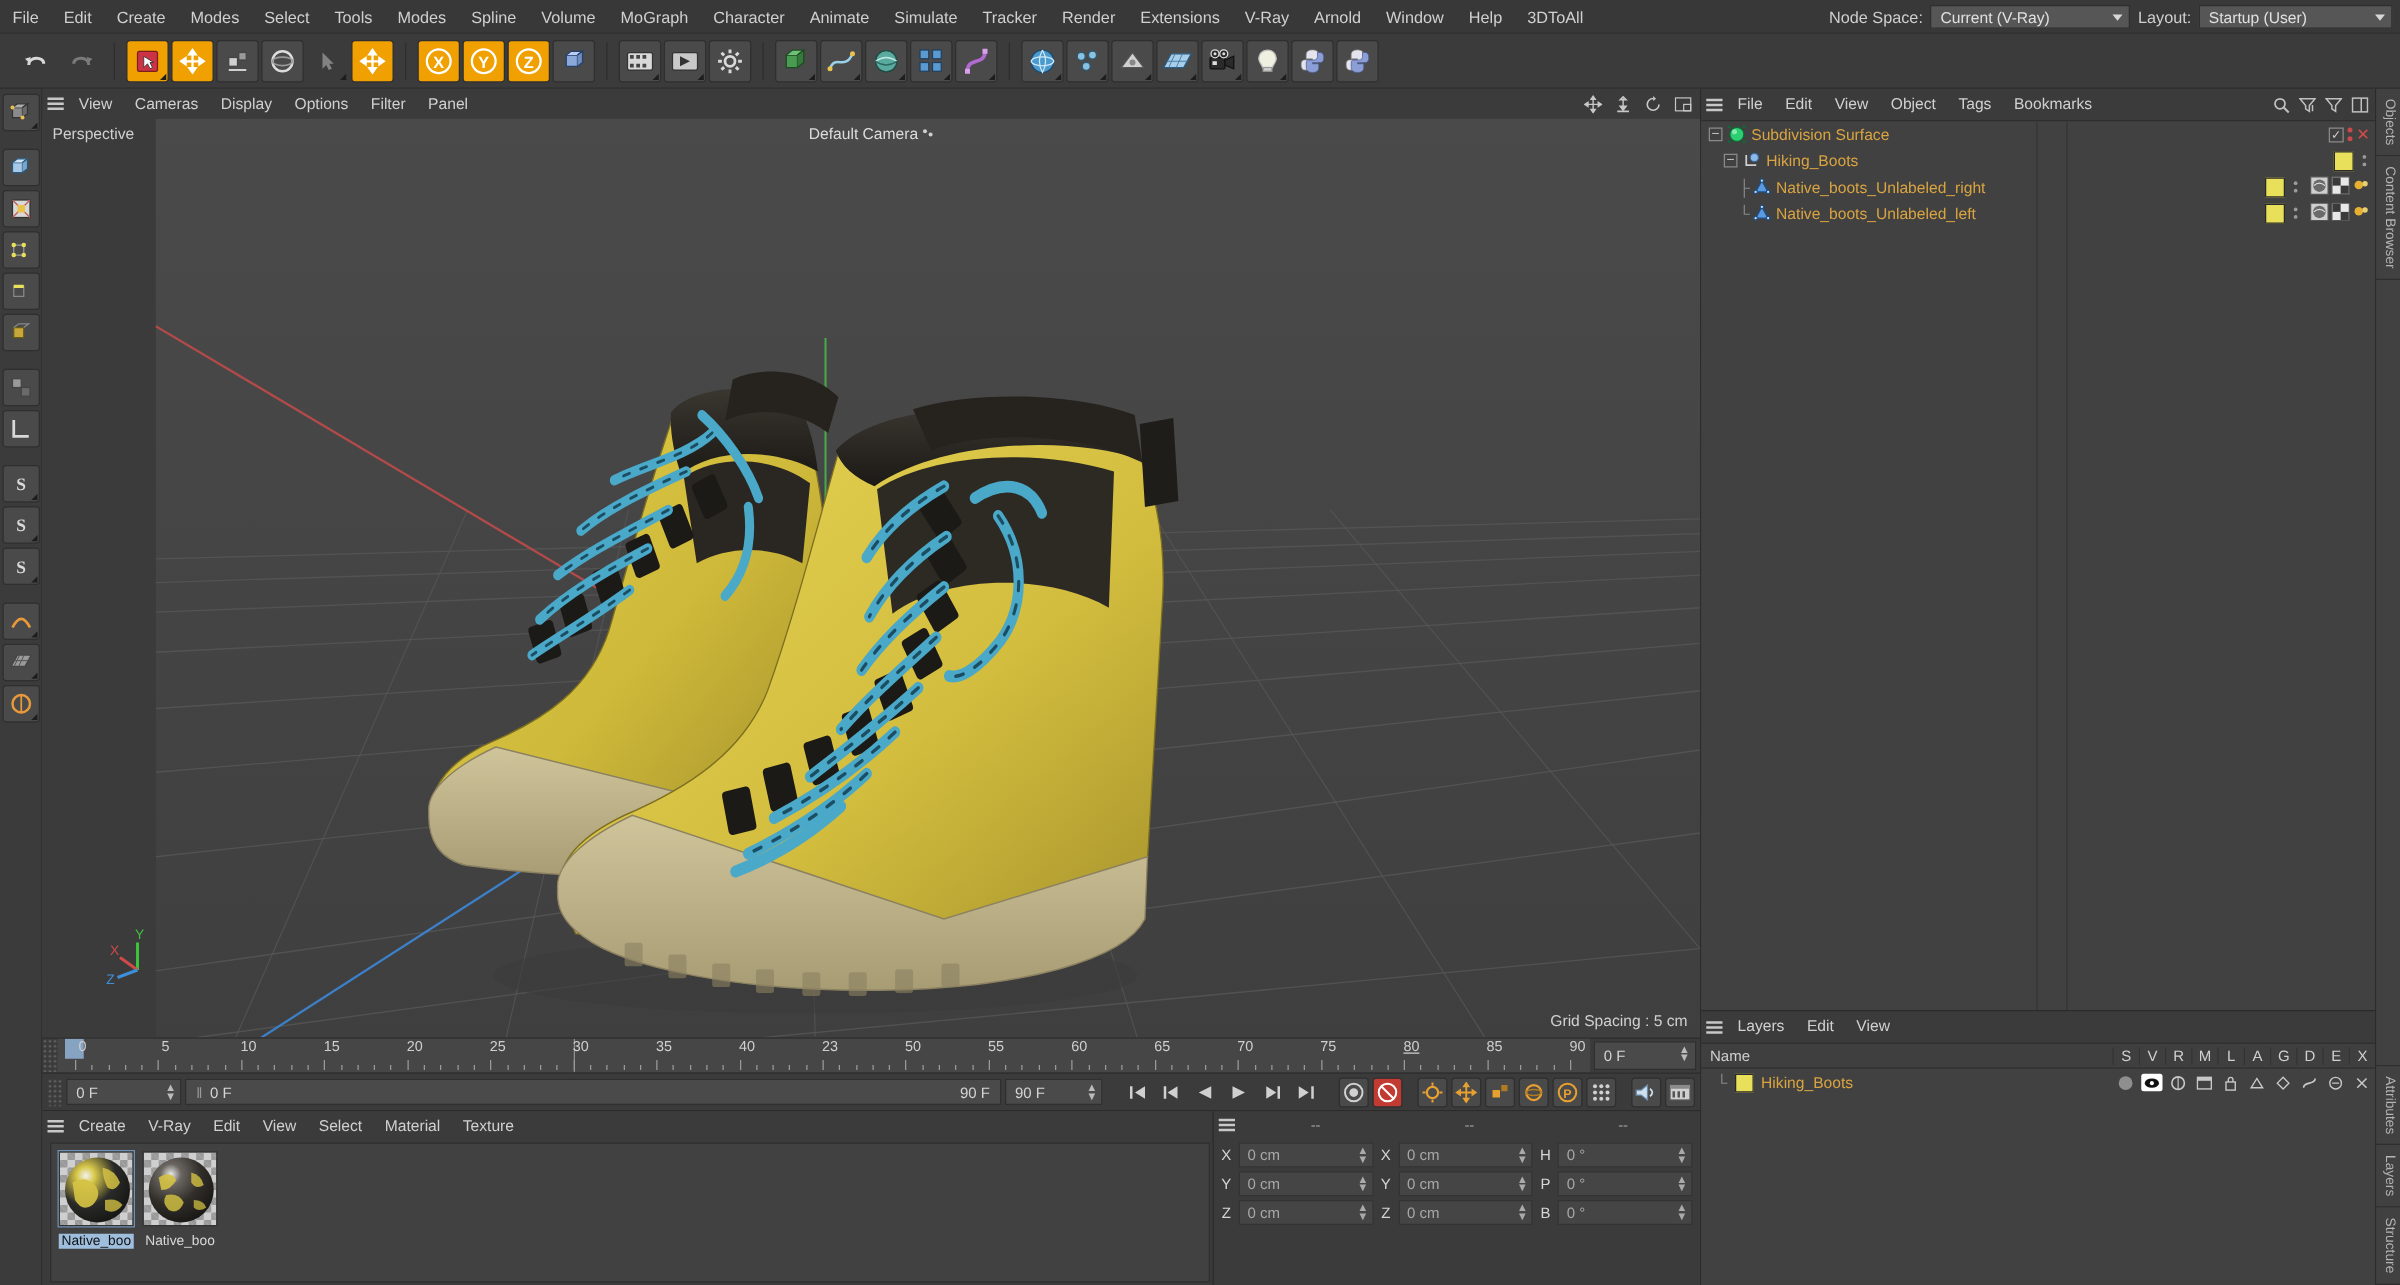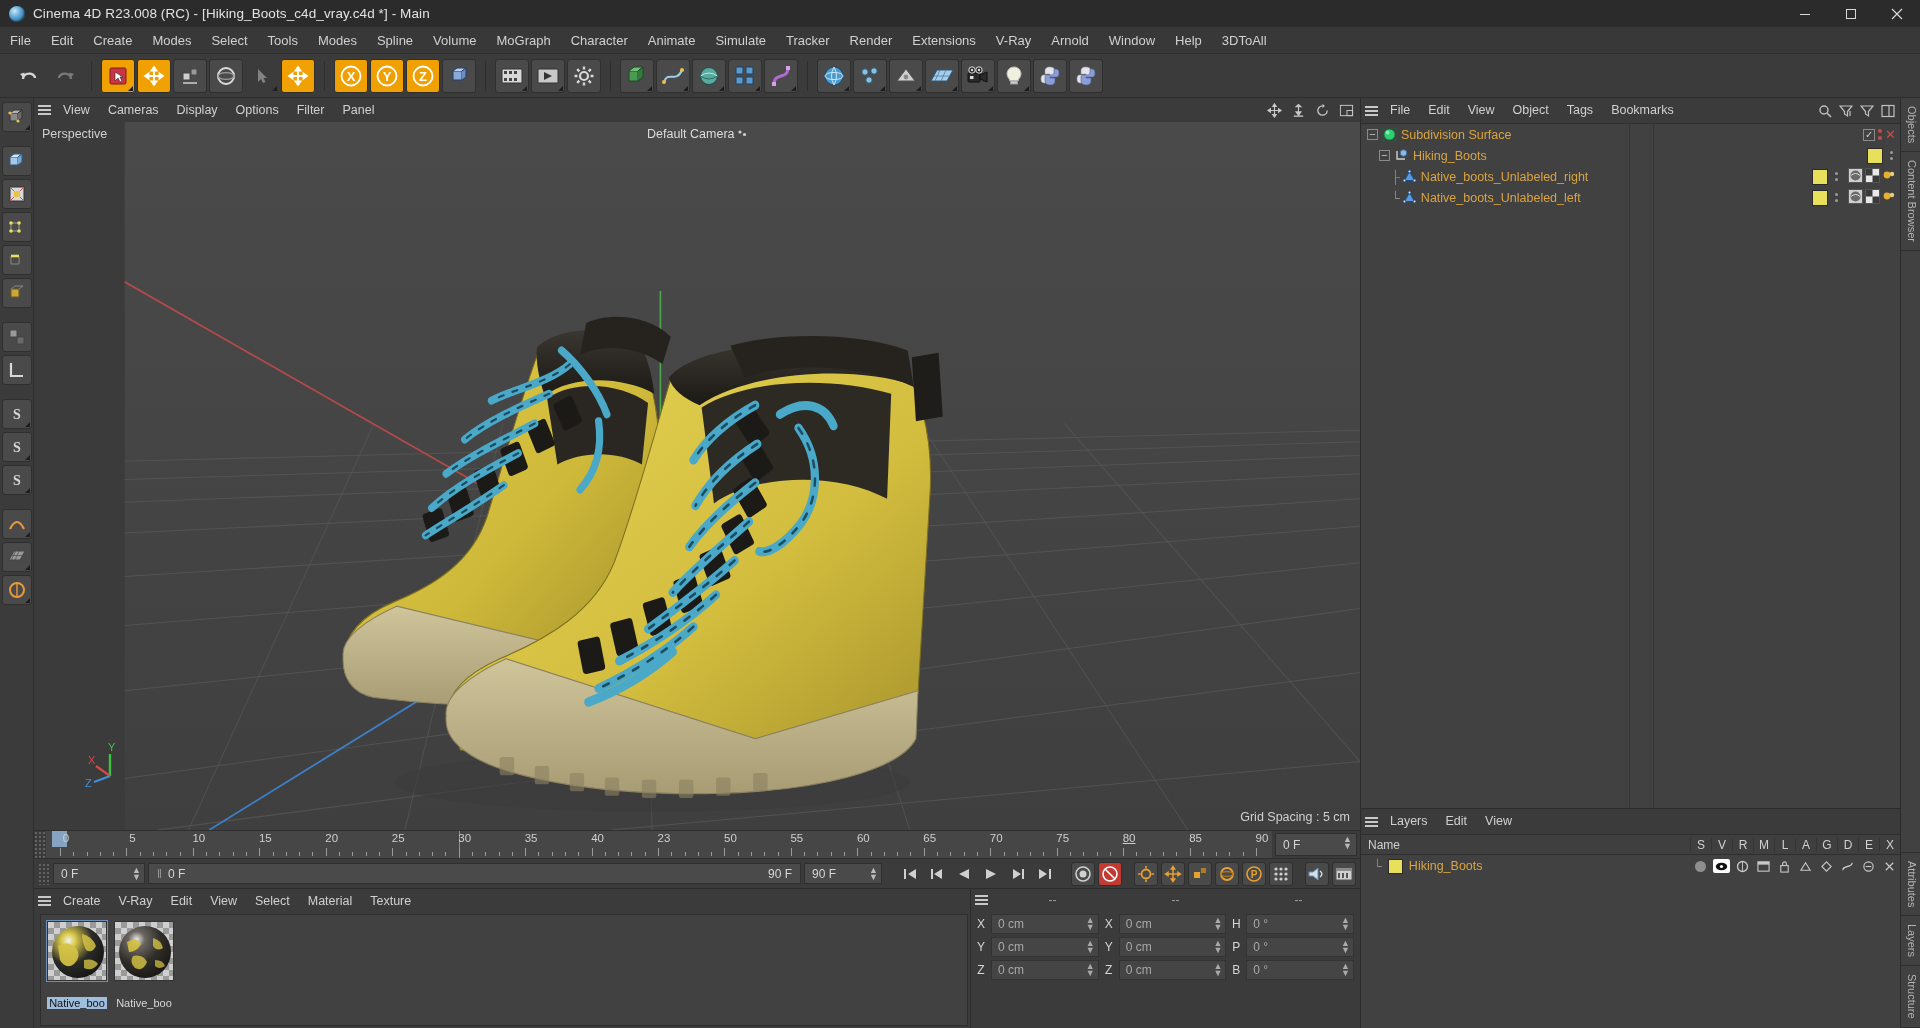--- a/index.html
+++ b/index.html
@@ -121,21 +121,21 @@
   .mm-menubar { height:24px; flex:0 0 24px; display:flex; align-items:center; background:#3b3b3b;}
   .mm-body { flex:1 1 auto; background:#414141; border:1px solid #2e2e2e; margin:1px 2px 2px 6px;
      padding:6px; display:flex; gap:7px; align-items:flex-start; overflow:hidden;}
   .mat { width:60px; }
   .mat-thumb { width:60px; height:60px; position:relative; overflow:hidden;
     background-image:
       linear-gradient(45deg,#9a9a9a 25%, transparent 25%, transparent 75%, #9a9a9a 75%),
       linear-gradient(45deg,#9a9a9a 25%, #cfcfcf 25%, #cfcfcf 75%, #9a9a9a 75%);
     background-size:12px 12px; background-position:0 0, 6px 6px; border:1px solid #333;}
   .mat-sphere { position:absolute; left:4px; top:4px; width:52px; height:52px; border-radius:50%; overflow:hidden;}
-  .mat-name { font-size:11px; text-align:center; color:#d8d8d8; margin-top:16px;
+  .mat-name { font-size:11px; text-align:center; color:#d8d8d8; margin-top:6px;
      white-space:nowrap; overflow:hidden; text-overflow:clip;}
   .mat.sel .mat-thumb { outline:1px solid #6f8fb4; }
   .mat.sel .mat-name { background:#9fbede; color:#111; }
 
   .coords { width:390px; flex:0 0 390px; background:#3b3b3b; display:flex; flex-direction:column;
      border-left:1px solid #2b2b2b;}
   .co-head { height:22px; flex:0 0 22px; display:flex; align-items:center; font-size:12px;}
   .co-dash { flex:1 1 0; text-align:center; color:#9e9e9e; }
   .co-grid { flex:1 1 auto; padding:3px 6px 4px 4px; display:flex; flex-direction:column; gap:3px;}
   .co-row { display:flex; gap:4px; align-items:center;}
@@ -190,41 +190,20 @@
   .statusbar { height:24px; flex:0 0 24px; background:#3b3b3b; display:flex; align-items:center;
      border-top:1px solid #2b2b2b; font-size:12.5px; color:#d6d6d6; }
   .sb-hamb { width:18px; display:flex; align-items:center; justify-content:center;}
   .sb-hamb i { display:block;width:11px;height:2px;background:#c8c8c8;box-shadow:0 4px 0 #c8c8c8,0 -4px 0 #c8c8c8;}
 </style>
 </head>
 <body>
 
 <div class="app">
 
-  <div class="titlebar">
-    <div class="tb-logo"></div>
-    <div class="tb-title">Cinema 4D R23.008 (RC) - [Hiking_Boots_c4d_vray.c4d *] - Main</div>
-    <div class="tb-ctrls">
-      <div class="tb-btn">
-        <svg width="12" height="12" viewBox="0 0 12 12">
-            <rect x="1" y="6" width="10" height="1" fill="#d8d8d8"></rect>
-          </svg>
-      </div>
-      <div class="tb-btn">
-        <svg width="12" height="12" viewBox="0 0 12 12">
-            <rect x="1.5" y="1.5" width="9" height="9" fill="none" stroke="#d8d8d8" stroke-width="1"></rect>
-          </svg>
-      </div>
-      <div class="tb-btn close">
-        <svg width="12" height="12" viewBox="0 0 12 12">
-            <path d="M1 1 L11 11 M11 1 L1 11" stroke="#d8d8d8" stroke-width="1.2"></path>
-          </svg>
-      </div>
-    </div>
-  </div>
 
   <div class="menubar">
     <div class="menu-item">File</div>
     <div class="menu-item">Edit</div>
     <div class="menu-item">Create</div>
     <div class="menu-item">Modes</div>
     <div class="menu-item">Select</div>
     <div class="menu-item">Tools</div>
     <div class="menu-item">Modes</div>
     <div class="menu-item">Spline</div>
@@ -235,20 +214,32 @@
     <div class="menu-item">Simulate</div>
     <div class="menu-item">Tracker</div>
     <div class="menu-item">Render</div>
     <div class="menu-item">Extensions</div>
     <div class="menu-item">V-Ray</div>
     <div class="menu-item">Arnold</div>
     <div class="menu-item">Window</div>
     <div class="menu-item">Help</div>
     <div class="menu-item">3DToAll</div>
 
+    <div class="menubar-right">
+      <span class="mb-label">Node Space:</span>
+      <div class="mb-select" style="width:160px">
+        <span>Current (V-Ray)</span>
+        <span class="arw"></span>
+      </div>
+      <span class="mb-label">Layout:</span>
+      <div class="mb-select" style="width:155px">
+        <span>Startup (User)</span>
+        <span class="arw"></span>
+      </div>
+    </div>
   </div>
 
   <div class="toolbar">
     <div class="tgroup">
       <div class="tbtn flat">
         <svg width="26" height="26" viewBox="0 0 26 26">
             <path d="M7 16 C7 9, 19 9, 19 15" stroke="#d8d8d8" stroke-width="2.4" fill="none"></path>
             <path d="M4 11 L8.5 9.5 L8 15 Z" fill="#d8d8d8"></path>
           </svg>
       </div>

